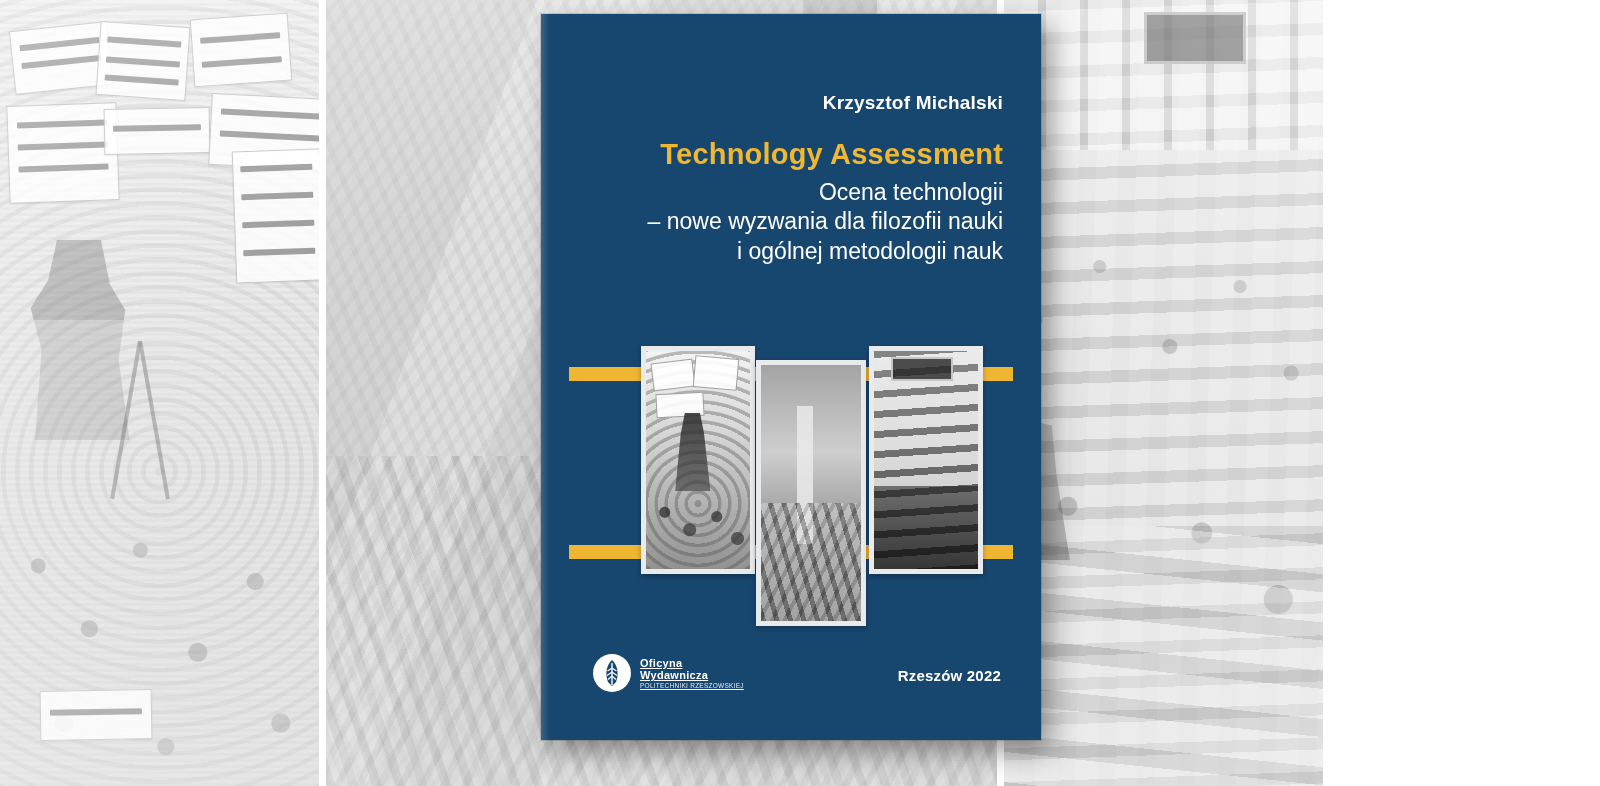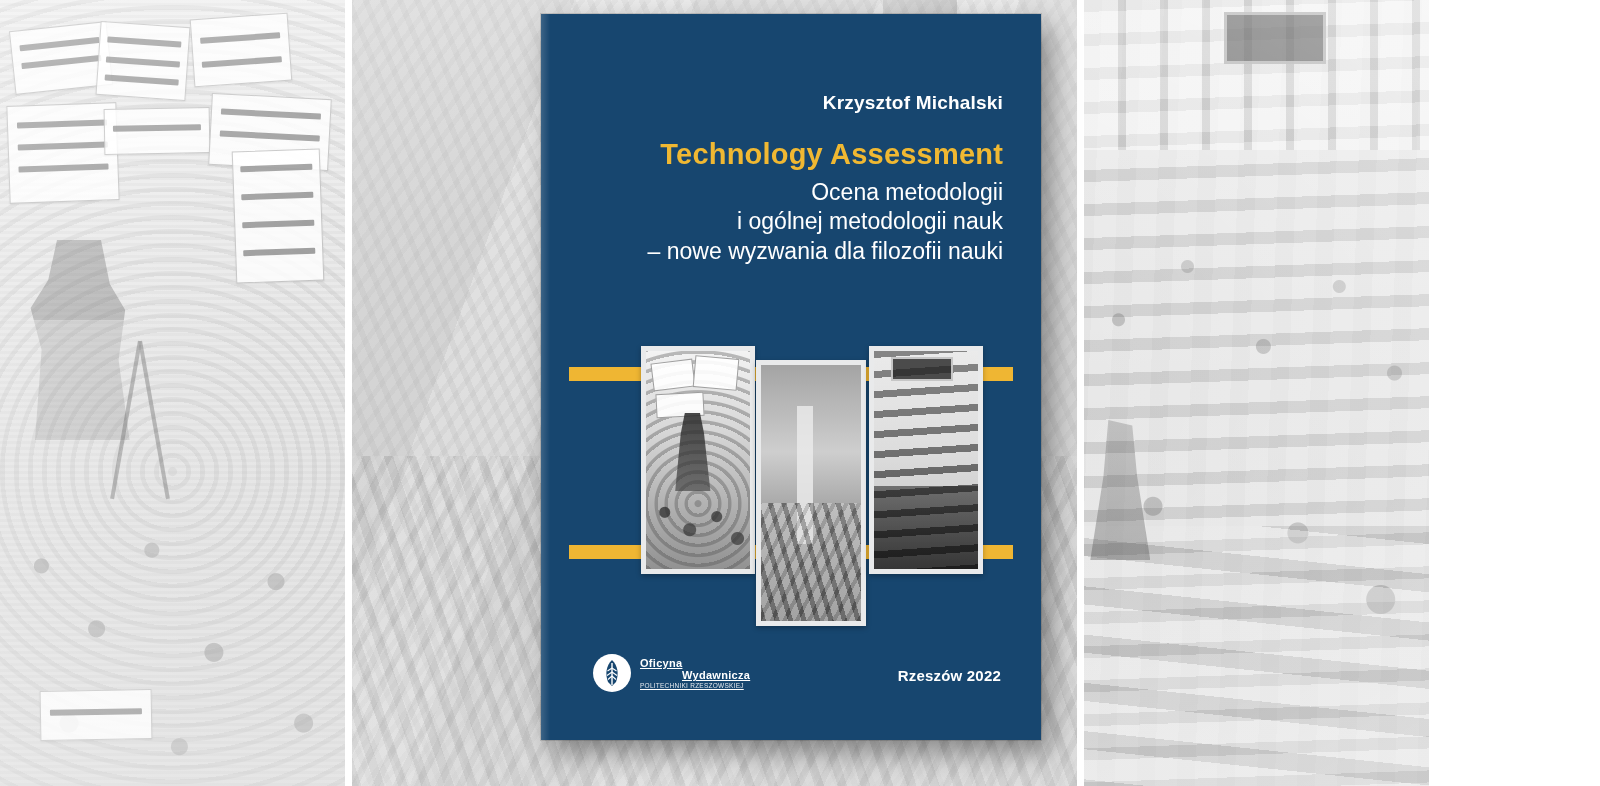--- a/index.html
+++ b/index.html
@@ -6,21 +6,21 @@
     margin: 0;
     padding: 0;
     background: #ffffff;
   }
   body {
     font-family: "Liberation Sans", sans-serif;
   }
 
   .stage {
     position: relative;
-    width: 1429px;
+    width: 1323px;
     height: 786px;
     overflow: hidden;
     background: #f2f2f3;
   }
 
   
   .bg-strips {
     position: absolute;
     inset: 0;
     display: flex;
@@ -366,21 +366,21 @@
     background: #ffffff;
     position: relative;
     flex: 0 0 auto;
   }
   .pub-text {
     color: #ffffff;
     line-height: 1.12;
     text-decoration: underline;
   }
   .pub-l1 { font-size: 11px; font-weight: bold; letter-spacing: .3px; }
-  .pub-l2 { font-size: 11px; font-weight: bold; letter-spacing: .3px; margin-left: 42px; }
+  .pub-l2 { font-size: 11px; font-weight: bold; letter-spacing: .3px; }
   .pub-l3 { font-size: 6.5px; letter-spacing: .25px; color: #e4e9ee; }
 
   .place-year {
     position: absolute;
     right: 40px;
     bottom: 56px;
     color: #ffffff;
     font-size: 15px;
     font-weight: bold;
     letter-spacing: .2px;
@@ -456,23 +456,23 @@
 
   <div class="bg-vignette"></div>
 
   <div class="book">
     <div class="book-spine"></div>
 
     <div class="author">Krzysztof Michalski</div>
     <div class="title-en">Technology Assessment</div>
 
     <div class="subtitle">
-      <div>Ocena metodologii</div>
+      <div>Ocena technologii</div>
+      <div>– nowe wyzwania dla filozofii nauki</div>
       <div>i ogólnej metodologii nauk</div>
-      <div>– nowe wyzwania dla filozofii nauki</div>
     </div>
 
     <div class="rule top"></div>
     <div class="rule bottom"></div>
 
     <div class="triptych">
       <div class="photo p1">
         <div class="inner">
           <div class="mini-crowd"></div>
           <div class="mini-banner m1"></div>

